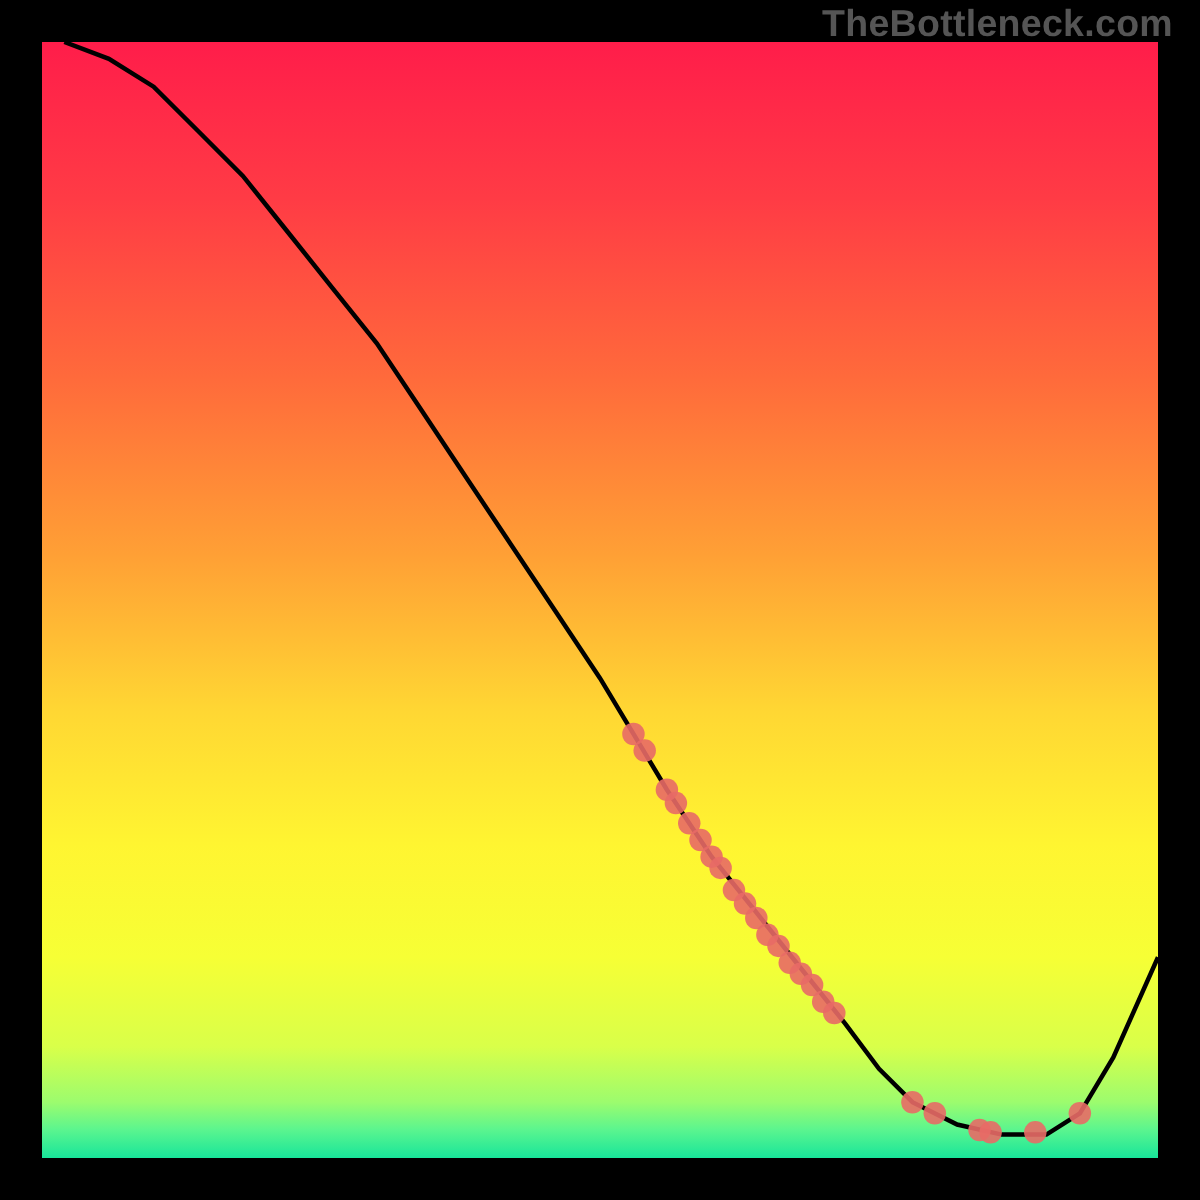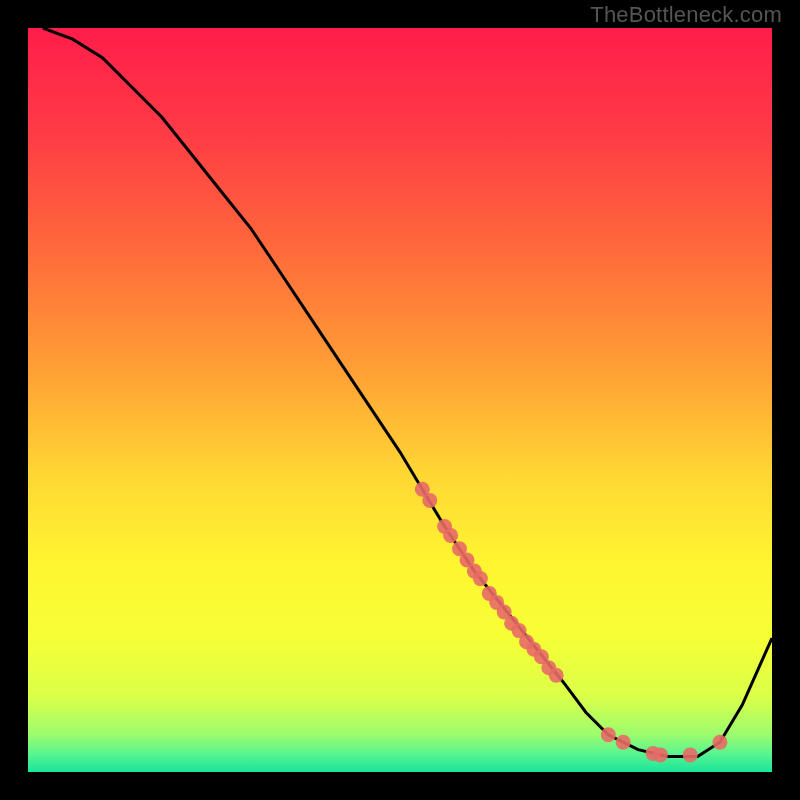--- a/index.html
+++ b/index.html
@@ -15,22 +15,22 @@
     position: relative;
     width: 800px;
     height: 800px;
     background: #000;
   }
   .attribution {
     position: absolute;
     top: 2px;
     right: 18px;
     color: #555;
-    font-size: 22px;
-    font-weight: 400;
+    font-size: 25px;
+    font-weight: 700;
     letter-spacing: 0.2px;
   }
   .plot-wrap {
     position: absolute;
     left: 28px;
     top: 28px;
     width: 744px;
     height: 744px;
   }
   svg { display: block; }

